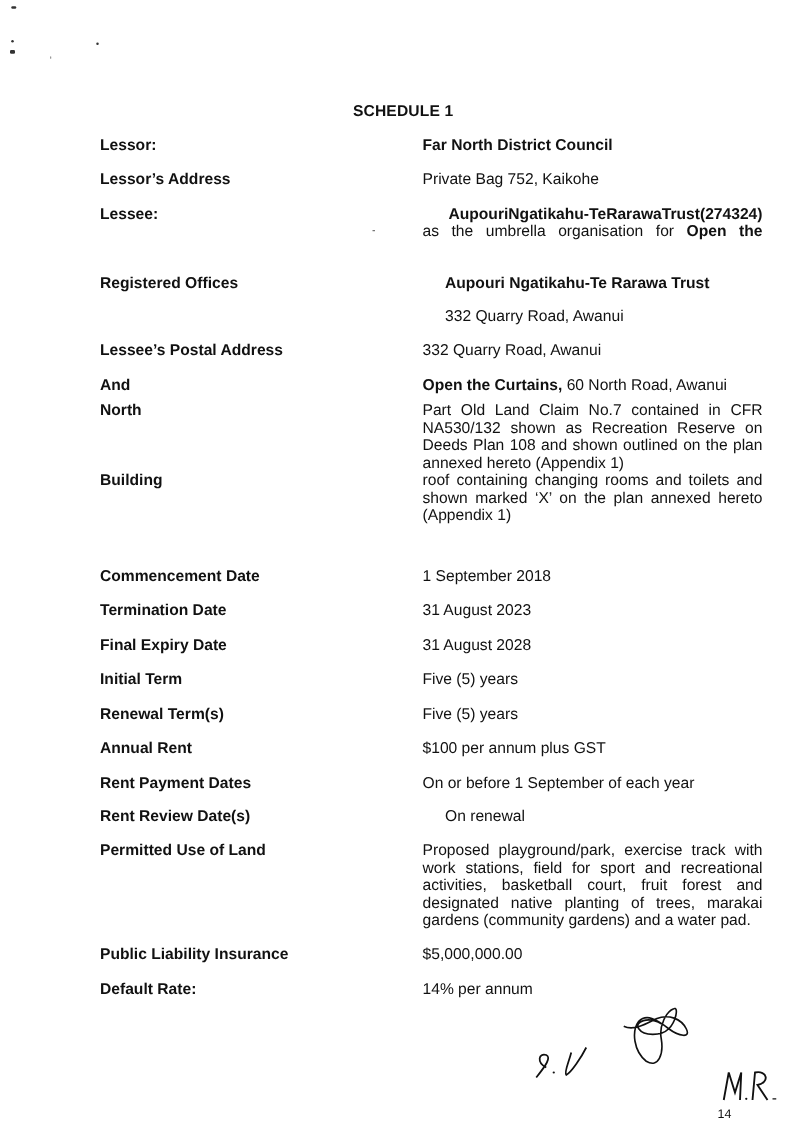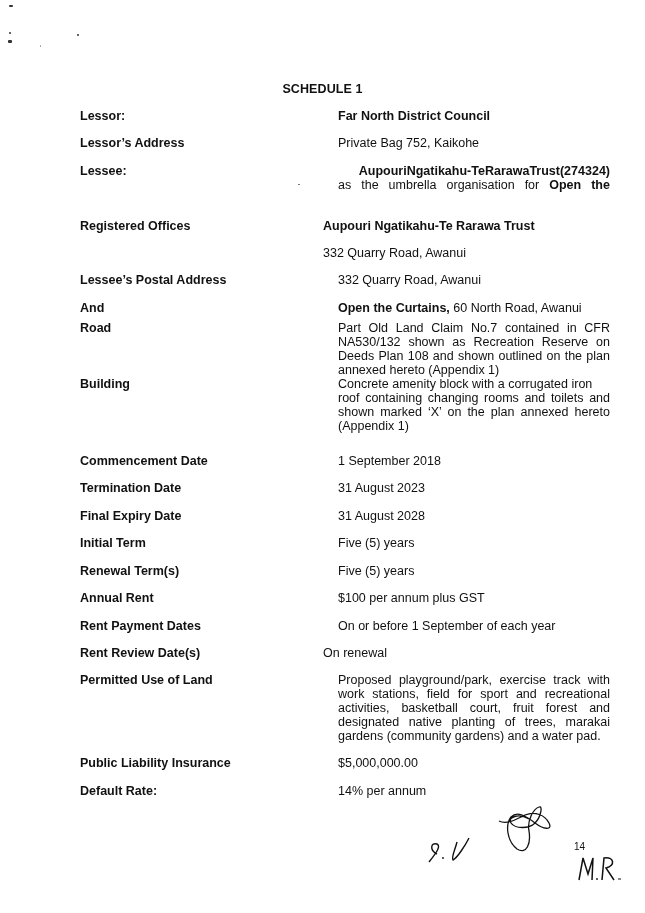--- a/index.html
+++ b/index.html
@@ -6,25 +6,25 @@
     body { width: 645px; height: 913px; position: relative; overflow: hidden;
            font-family: "Liberation Sans", sans-serif; color: #111111; }
     .page { position: absolute; left: 0; top: 0; width: 645px; height: 913px; }
     .specks span { position: absolute; background: #333; border-radius: 1px; }
     .title { position: absolute; left: 0; width: 645px; top: 82px; text-align: center;
              font-weight: bold; font-size: 12.5px; letter-spacing: 0.1px; }
     .row { position: absolute; left: 80px; width: 506px; font-size: 12.5px; line-height: 14px; }
     .row .lbl { position: absolute; left: 0; top: 0; font-weight: bold; white-space: nowrap; }
     .row .val { position: absolute; left: 234px; top: 0; width: 272px; margin-left: 24px; }
     .row .val.just { text-align: justify; text-align-last: left; }
-    .row .val.shift { left: 219px; }
+    .row .val.shift { left: 252px; }
     b.bold { font-weight: bold; }
     .nowrap { white-space: nowrap; }
     .footer { position: absolute; left: 80px; top: 838px; font-size: 7.4px; color: #222; white-space: nowrap; }
-    .pagenum { position: absolute; left: 574px; top: 841px; font-size: 10px; }
+    .pagenum { position: absolute; left: 574px; top: 886px; font-size: 10px; }
     .sig { position: absolute; }
     .dot-mark { position: absolute; left: 298px; top: 184px; width: 2px; height: 1px; background: #777; }
   </style>
 </head>
 <body>
 
 <div class="page">
 
   <div class="specks">
     <span style="left:9px;top:5px;width:4px;height:2px;"></span>
@@ -81,28 +81,27 @@
     <div class="lbl">Lessee’s Postal Address</div>
     <div class="val">332 Quarry Road, Awanui</div>
   </div>
 
   <div class="row" style="top:301px;">
     <div class="lbl">And</div>
     <div class="val nowrap"><b class="bold">Open the Curtains,</b> <span>60 North Road, Awanui</span></div>
   </div>
 
   <div class="row" style="top:321px;">
-    <div class="lbl">Road</div>
+    <div class="lbl">North</div>
     <div class="val just">Part Old Land Claim No.7 contained in CFR NA530/132 shown as Recreation Reserve on Deeds Plan 108 and shown outlined on the plan annexed hereto (Appendix 1)</div>
   </div>
 
   <div class="row" style="top:377px;">
     <div class="lbl">Building</div>
     <div class="val">
-      <div class="nowrap">Concrete amenity block with a corrugated iron</div>
       <div class="just" style="text-align:justify;text-align-last:left;">roof containing changing rooms and toilets and shown marked ‘X’ on the plan annexed hereto (Appendix 1)</div>
     </div>
   </div>
 
   <div class="row" style="top:454px;">
     <div class="lbl">Commencement Date</div>
     <div class="val">1 September 2018</div>
   </div>
   <div class="row" style="top:481px;">
     <div class="lbl">Termination Date</div>

